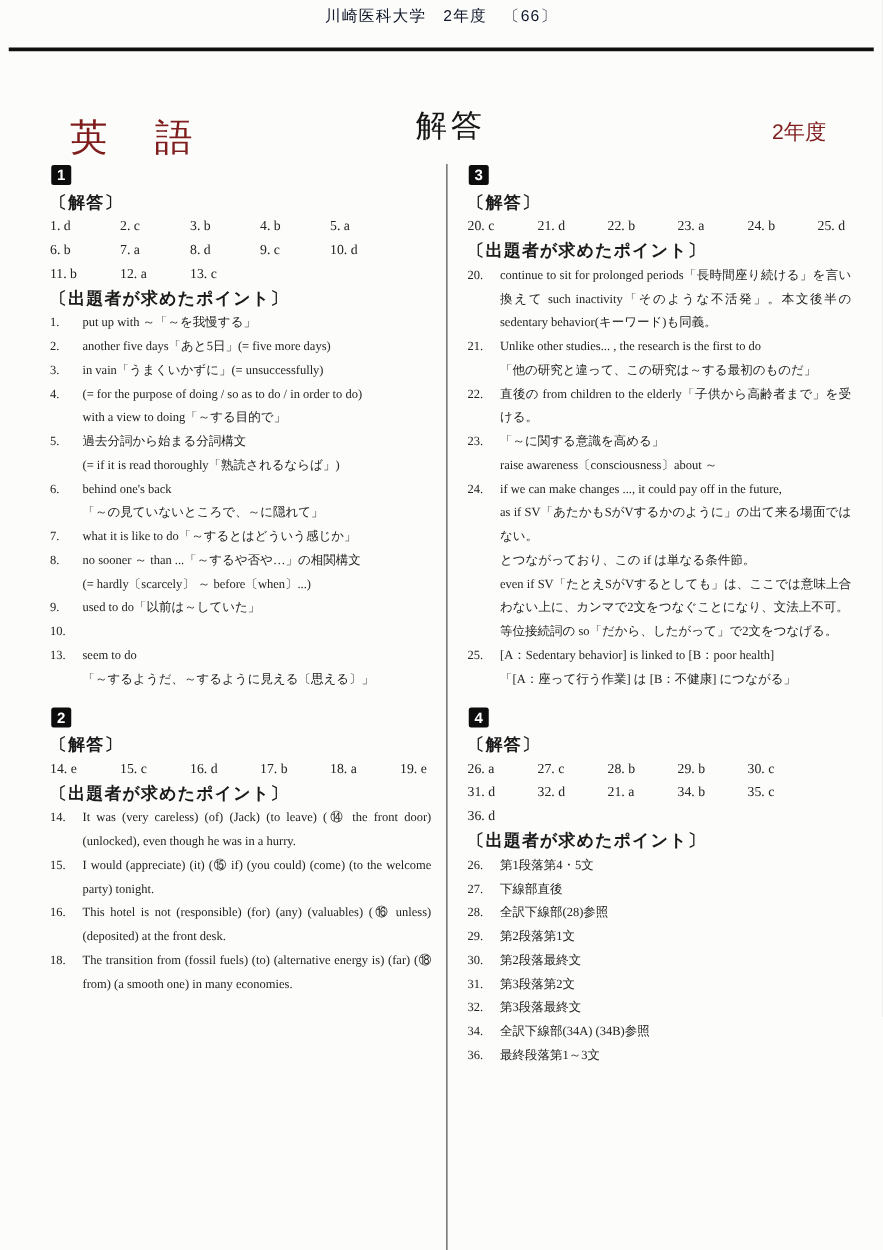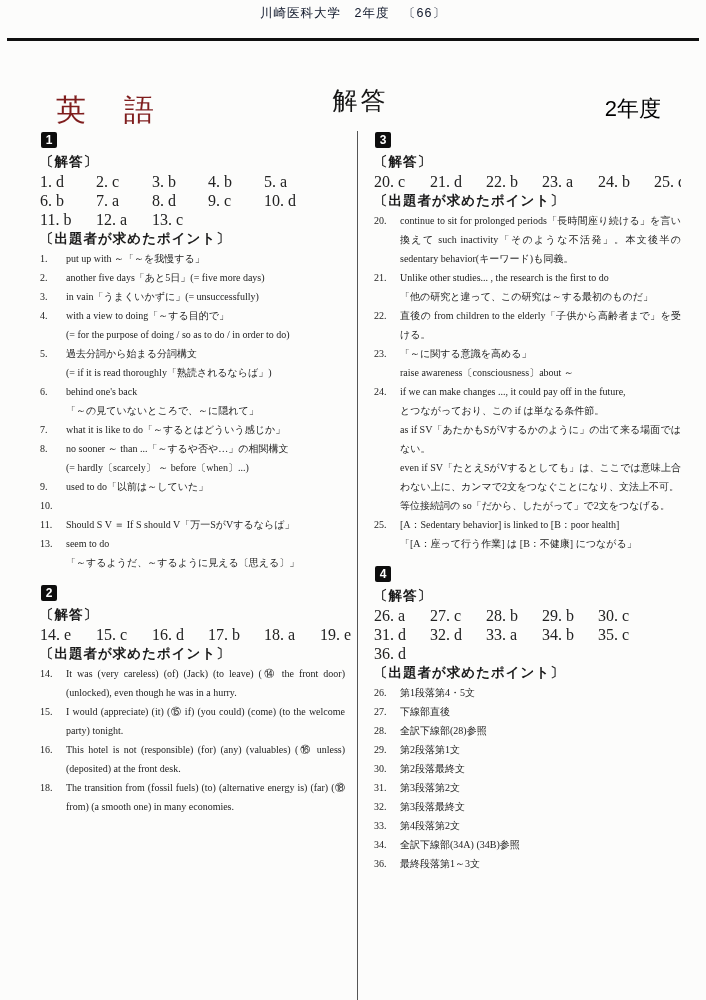--- a/index.html
+++ b/index.html
@@ -45,22 +45,22 @@
     font-family: "Liberation Sans", "DejaVu Sans", sans-serif;
     font-size: 25px;
     font-weight: 500;
     letter-spacing: 3px;
     color: #161616;
   }
   .year-label {
     position: absolute;
     top: 94px; right: 45px;
     font-family: "Liberation Sans", "DejaVu Sans", sans-serif;
-    font-size: 22px;
-    color: #000000;
+    font-size: 17px;
+    color: #7f1d1d;
   }
   .columns {
     position: absolute;
     top: 131px; left: 40px;
     width: 641px;
     height: 869px;
     display: flex;
     overflow: hidden;
   }
   .col { overflow: hidden; }
@@ -83,21 +83,21 @@
     border-radius: 2px;
   }
   .sec-label {
     font-family: "Liberation Sans", "DejaVu Sans", sans-serif;
     font-size: 13.5px;
     font-weight: bold;
     letter-spacing: 1px;
     line-height: 20px;
     color: #1a1a1a;
   }
-  .ans-row { display: flex; line-height: 19px; font-size: 16px; }
+  .ans-row { display: flex; line-height: 19px; font-size: 11px; }
   .ans-cell { flex: 0 0 auto; min-width: 53px; margin-right: 3px; white-space: nowrap; }
 
   .item { display: flex; font-size: 10px; line-height: 19px; }
   .item-num { flex: 0 0 26px; }
   .item-body { flex: 1; min-width: 0; }
   .item-body .line { text-align: justify; }
 </style>
 </head>
 <body>
 
@@ -147,22 +147,22 @@
           </div>
           <div class="item">
             <div class="item-num">3.</div>
             <div class="item-body">
               <div class="line">in vain「うまくいかずに」(= unsuccessfully)</div>
             </div>
           </div>
           <div class="item">
             <div class="item-num">4.</div>
             <div class="item-body">
+              <div class="line">(= for the purpose of doing / so as to do / in order to do)</div>
               <div class="line">with a view to doing「～する目的で」</div>
-              <div class="line">(= for the purpose of doing / so as to do / in order to do)</div>
             </div>
           </div>
           <div class="item">
             <div class="item-num">5.</div>
             <div class="item-body">
               <div class="line">過去分詞から始まる分詞構文</div>
               <div class="line">(= if it is read thoroughly「熟読されるならば」)</div>
             </div>
           </div>
           <div class="item">
@@ -187,26 +187,20 @@
           </div>
           <div class="item">
             <div class="item-num">9.</div>
             <div class="item-body">
               <div class="line">used to do「以前は～していた」</div>
             </div>
           </div>
           <div class="item">
             <div class="item-num">10.</div>
             <div class="item-body">
-            </div>
-          </div>
-          <div class="item">
-            <div class="item-num">11.</div>
-            <div class="item-body">
-              <div class="line">Should S V ＝ If S should V「万一SがVするならば」</div>
             </div>
           </div>
           <div class="item">
             <div class="item-num">13.</div>
             <div class="item-body">
               <div class="line">seem to do</div>
               <div class="line">「～するようだ、～するように見える〔思える〕」</div>
             </div>
           </div>
         </section>
@@ -285,22 +279,22 @@
             <div class="item-num">23.</div>
             <div class="item-body">
               <div class="line">「～に関する意識を高める」</div>
               <div class="line">raise awareness〔consciousness〕about ～</div>
             </div>
           </div>
           <div class="item">
             <div class="item-num">24.</div>
             <div class="item-body">
               <div class="line">if we can make changes ..., it could pay off in the future,</div>
+              <div class="line">as if SV「あたかもSがVするかのように」の出て来る場面ではない。</div>
               <div class="line">とつながっており、この if は単なる条件節。</div>
-              <div class="line">as if SV「あたかもSがVするかのように」の出て来る場面ではない。</div>
               <div class="line">even if SV「たとえSがVするとしても」は、ここでは意味上合わない上に、カンマで2文をつなぐことになり、文法上不可。</div>
               <div class="line">等位接続詞の so「だから、したがって」で2文をつなげる。</div>
             </div>
           </div>
           <div class="item">
             <div class="item-num">25.</div>
             <div class="item-body">
               <div class="line">[A：Sedentary behavior] is linked to [B：poor health]</div>
               <div class="line">「[A：座って行う作業] は [B：不健康] につながる」</div>
             </div>
@@ -312,21 +306,21 @@
           <div class="ans-row">
             <span class="ans-cell">26. a</span>
             <span class="ans-cell">27. c</span>
             <span class="ans-cell">28. b</span>
             <span class="ans-cell">29. b</span>
             <span class="ans-cell">30. c</span>
           </div>
           <div class="ans-row">
             <span class="ans-cell">31. d</span>
             <span class="ans-cell">32. d</span>
-            <span class="ans-cell">33. a</span>
+            <span class="ans-cell">21. a</span>
             <span class="ans-cell">34. b</span>
             <span class="ans-cell">35. c</span>
           </div>
           <div class="ans-row">
             <span class="ans-cell">36. d</span>
           </div>
           <div class="sec-label">〔出題者が求めたポイント〕</div>
           <div class="item">
             <div class="item-num">26.</div>
             <div class="item-body">
@@ -360,26 +354,20 @@
           <div class="item">
             <div class="item-num">31.</div>
             <div class="item-body">
               <div class="line">第3段落第2文</div>
             </div>
           </div>
           <div class="item">
             <div class="item-num">32.</div>
             <div class="item-body">
               <div class="line">第3段落最終文</div>
-            </div>
-          </div>
-          <div class="item">
-            <div class="item-num">33.</div>
-            <div class="item-body">
-              <div class="line">第4段落第2文</div>
             </div>
           </div>
           <div class="item">
             <div class="item-num">34.</div>
             <div class="item-body">
               <div class="line">全訳下線部(34A) (34B)参照</div>
             </div>
           </div>
           <div class="item">
             <div class="item-num">36.</div>

